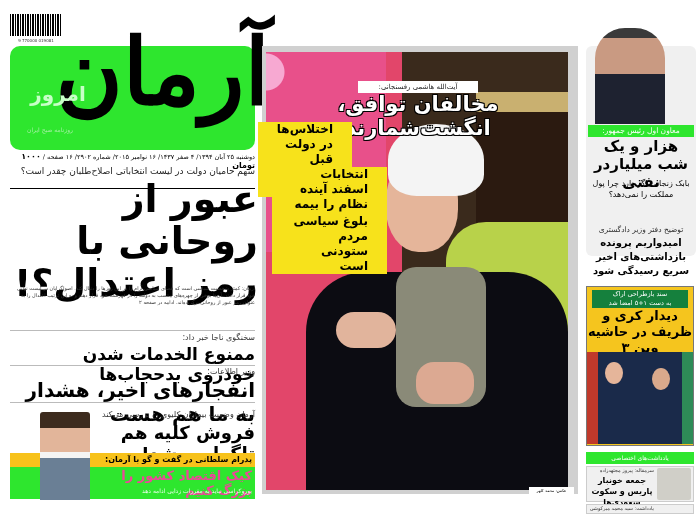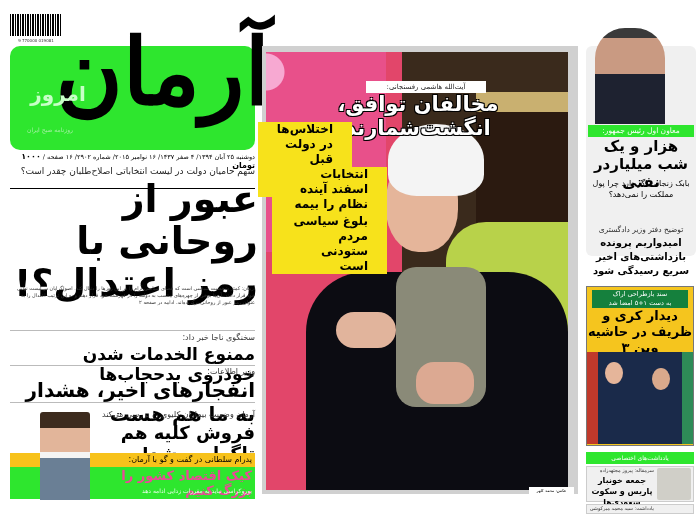--- a/index.html
+++ b/index.html
@@ -23,39 +23,39 @@
   #lead-text { left: 10px; top: 285px; width: 245px; font-size: 5px; line-height: 7px; color: #333; }
   .hr { background: #bbb; height: 1px; }
   #kicker2 { left: 10px; top: 333px; width: 245px; font-size: 8px; color: #333; text-align: right; }
   #headline2 { left: 10px; top: 344px; width: 245px; font-size: 17px; font-weight: bold; color: #000; }
   #kicker3 { left: 10px; top: 367px; width: 245px; font-size: 8px; color: #333; }
   #headline3 { left: 10px; top: 378px; width: 245px; font-size: 20px; font-weight: bold; color: #000; }
   #kicker4 { left: 70px; top: 410px; width: 185px; font-size: 8px; color: #333; }
   #headline4 { left: 70px; top: 422px; width: 185px; font-size: 18px; font-weight: bold; color: #000; }
   #person-photo { left: 40px; top: 412px; width: 50px; height: 88px; background: linear-gradient(180deg, #3d2b1e 0 18%, #e2b59a 18% 45%, #f4f4f4 45% 52%, #6a7f95 52% 100%); border-radius: 3px 3px 0 0; }
   #interview-bar-yellow { left: 10px; top: 453px; width: 245px; height: 14px; background: #f7c21b; }
-  #interview-kicker { left: 90px; top: 455px; width: 162px; font-size: 8px; font-weight: normal; color: #000; }
+  #interview-kicker { left: 90px; top: 455px; width: 162px; font-size: 8px; font-weight: bold; color: #000; }
   #interview-bar-green { left: 10px; top: 467px; width: 245px; height: 32px; background: #2ee62e; }
   #interview-headline { left: 90px; top: 468px; width: 162px; font-size: 13px; font-weight: bold; color: #ec4899; padding-left: 28px; }
   #interview-sub { left: 90px; top: 487px; width: 162px; font-size: 6px; color: #e8ffe8; }
 
   
   #center-frame { left: 262px; top: 46px; width: 316px; height: 448px; background: #d0d0d0; }
   #center-photo { left: 266px; top: 52px; width: 302px; height: 438px; background: linear-gradient(90deg, #e2466a 0 45%, #3a2a1c 45% 100%); overflow: hidden; }
   #pink-flag { left: 0; top: 0; width: 120px; height: 200px; background: radial-gradient(circle at 0 20px, #f7a9d2 0 18px, transparent 19px), #e8508a; }
   #curtain { left: 210px; top: 40px; width: 92px; height: 200px; background: linear-gradient(180deg, #c9b070 0 10%, #2b1a10 10% 100%); }
   #chair { left: 180px; top: 170px; width: 122px; height: 140px; background: #b8d24a; border-radius: 40px 0 0 0; }
   #robe { left: 40px; top: 220px; width: 262px; height: 218px; background: #0c0c12; border-radius: 60px 60px 0 0; }
   #collar { left: 130px; top: 215px; width: 90px; height: 140px; background: #8a8a78; border-radius: 20px; }
   #face { left: 120px; top: 105px; width: 72px; height: 95px; background: #e5b59a; border-radius: 45%; }
   #turban { left: 122px; top: 72px; width: 96px; height: 72px; background: #f4f4f4; border-radius: 50% 50% 30% 30%; }
   #hand { left: 70px; top: 260px; width: 60px; height: 36px; background: #e1b49c; border-radius: 18px; }
   #hand2 { left: 150px; top: 310px; width: 58px; height: 42px; background: #dca992; border-radius: 18px; }
 
-  #center-kicker { left: 358px; top: 81px; width: 120px; height: 12px; background: #fff; font-size: 7px; color: #222; text-align: center; line-height: 12px; margin-left: 8px; }
+  #center-kicker { left: 358px; top: 81px; width: 120px; height: 12px; background: #fff; font-size: 7px; color: #222; text-align: center; line-height: 12px; }
   #center-headline { left: 264px; top: 92px; width: 308px; font-size: 21px; font-weight: bold; color: #fff; text-shadow: 1px 1px 0 #000, -1px -1px 0 #000, 1px -1px 0 #000, -1px 1px 0 #000; text-align: center; }
   .yellow-quote { background: #f7e21b; color: #000; font-weight: bold; font-size: 12px; line-height: 15px; padding: 0 19px; display: inline-block; }
   #quote1 { left: 272px; top: 122px; width: 80px; }
   #quote2 { left: 272px; top: 167px; width: 115px; }
   #quote3 { left: 272px; top: 214px; width: 115px; border-radius: 14px; }
   #photo-credit { left: 529px; top: 487px; width: 45px; height: 8px; background: #fff; font-size: 4px; color: #000; text-align: center; line-height: 8px; }
 
   
   #right-card { left: 586px; top: 46px; width: 110px; height: 210px; background: #f0f0f0; border-radius: 6px; }
   #vp-photo { left: 595px; top: 28px; width: 70px; height: 96px; background: linear-gradient(180deg, #3a3a3a 0 10%, #c99a82 10% 48%, #1e2230 48% 100%); border-radius: 30px 30px 0 0; }

